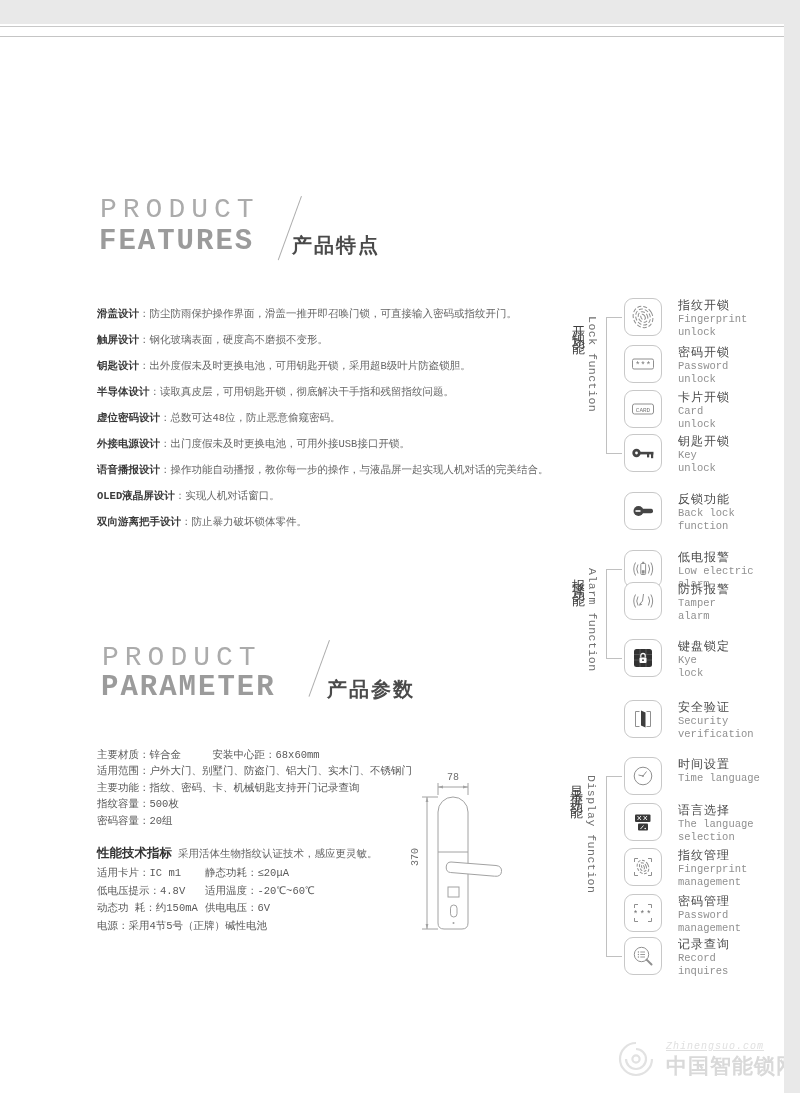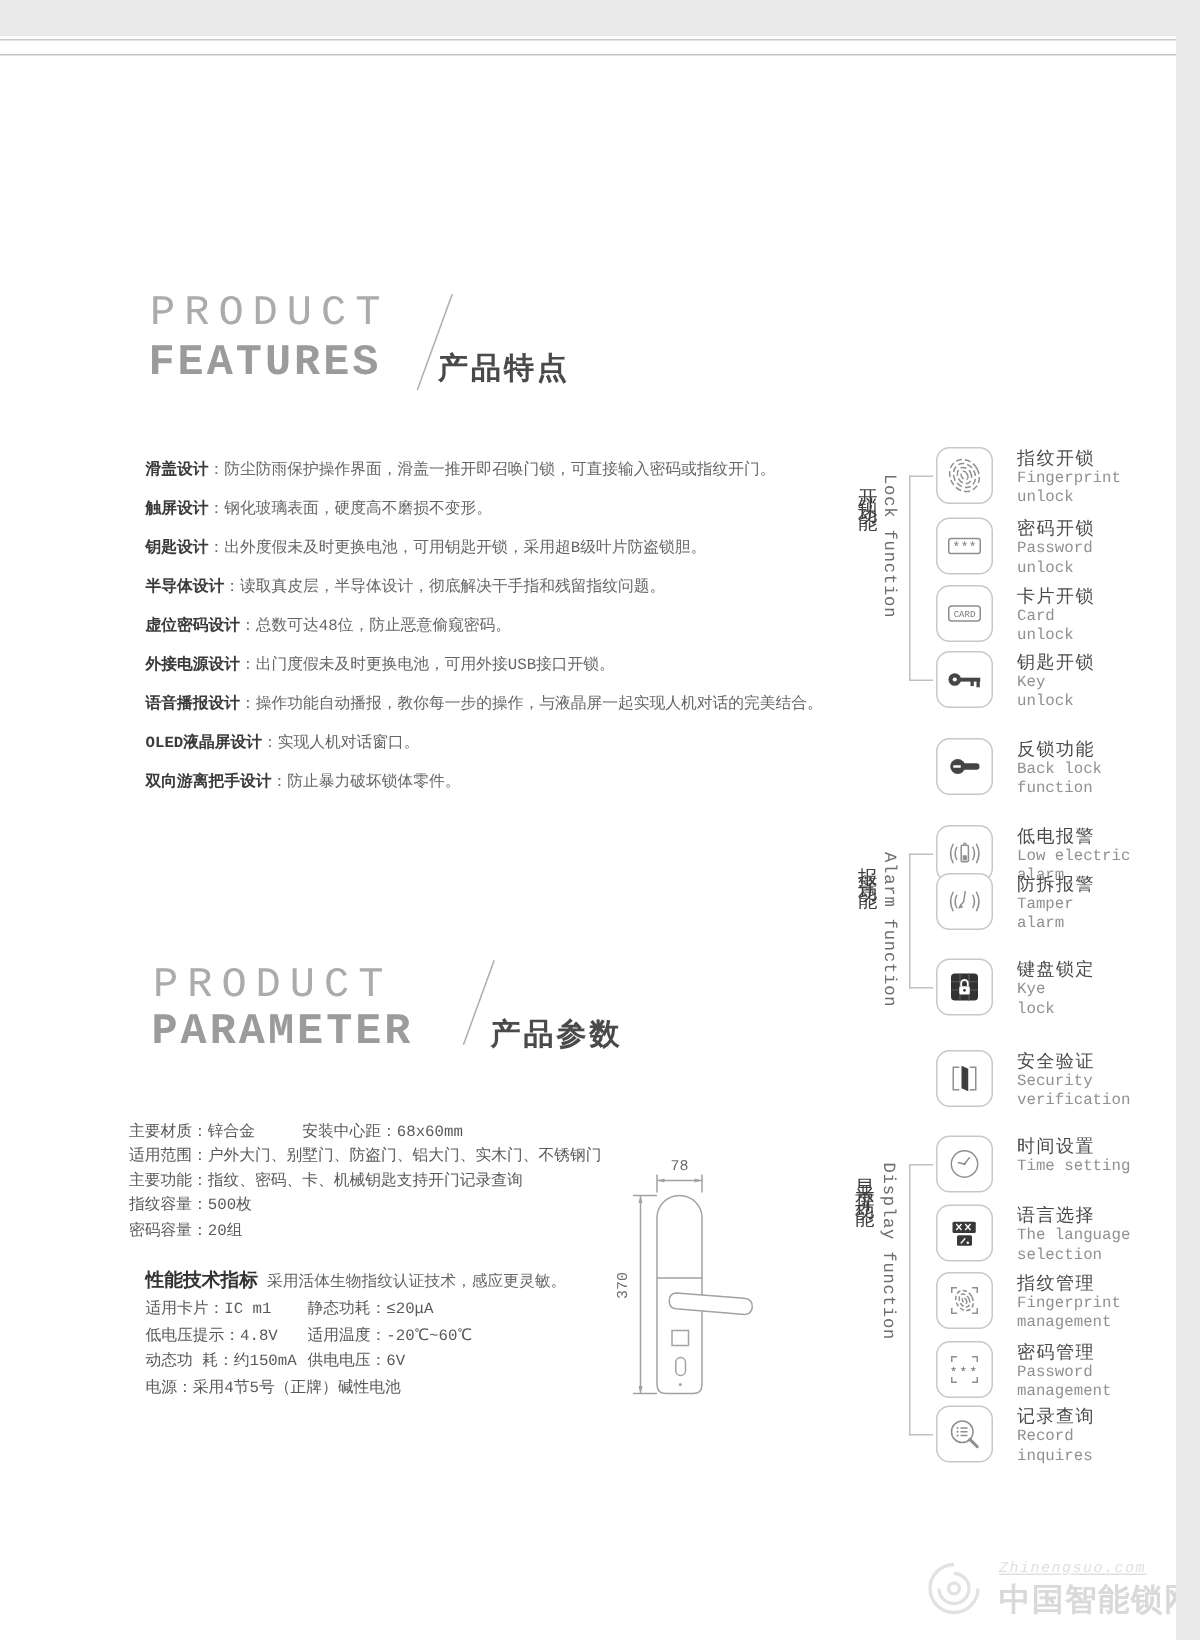--- a/index.html
+++ b/index.html
@@ -62,34 +62,34 @@
 
   <div class="abs t-product" style="left:100px;top:170px">PRODUCT</div>
   <div class="abs t-bold" style="left:99px;top:201px">FEATURES</div>
   <div class="slash" style="left:301px;top:172px;height:68px"></div>
   <div class="abs t-cn" style="left:292px;top:208px">产品特点</div>
 
   <div class="abs features" style="left:97px;top:277px">
     <div><b>滑盖设计</b><span>：防尘防雨保护操作界面，滑盖一推开即召唤门锁，可直接输入密码或指纹开门。</span></div>
     <div><b>触屏设计</b><span>：钢化玻璃表面，硬度高不磨损不变形。</span></div>
     <div><b>钥匙设计</b><span>：出外度假未及时更换电池，可用钥匙开锁，采用超B级叶片防盗锁胆。</span></div>
-    <div><b>半导体设计</b><span>：读取真皮层，半导体设计，彻底解决干手指和残留指纹问题。</span></div>
+    <div><b>半导体设计</b><span>：读取真皮层，可用钥匙开锁，彻底解决干手指和残留指纹问题。</span></div>
     <div><b>虚位密码设计</b><span>：总数可达48位，防止恶意偷窥密码。</span></div>
     <div><b>外接电源设计</b><span>：出门度假未及时更换电池，可用外接USB接口开锁。</span></div>
     <div><b>语音播报设计</b><span>：操作功能自动播报，教你每一步的操作，与液晶屏一起实现人机对话的完美结合。</span></div>
     <div><b>OLED液晶屏设计</b><span>：实现人机对话窗口。</span></div>
     <div><b>双向游离把手设计</b><span>：防止暴力破坏锁体零件。</span></div>
   </div>
 
   <div class="abs t-product" style="left:102px;top:618px">PRODUCT</div>
   <div class="abs t-bold" style="left:101px;top:647px">PARAMETER</div>
   <div class="slash" style="left:329px;top:616px;height:60px"></div>
   <div class="abs t-cn" style="left:327px;top:652px">产品参数</div>
 
-  <div class="abs params" style="left:86px;top:723px">
+  <div class="abs params" style="left:97px;top:723px">
     <div>主要材质：锌合金　　　安装中心距：68x60mm</div>
     <div>适用范围：户外大门、别墅门、防盗门、铝大门、实木门、不锈钢门</div>
     <div>主要功能：指纹、密码、卡、机械钥匙支持开门记录查询</div>
     <div>指纹容量：500枚</div>
     <div>密码容量：20组</div>
   </div>
 
   <div class="abs perf-title" style="left:97px;top:821px">
     <b>性能技术指标</b><span>采用活体生物指纹认证技术，感应更灵敏。</span>
   </div>
@@ -322,21 +322,21 @@
           <g stroke="#8f8f8f" fill="none">
         <circle cx="13" cy="13" r="8.8"></circle>
             <line x1="13" y1="13" x2="16.5" y2="8.5"></line>
             <line x1="13" y1="13" x2="8.5" y2="12"></line>
           </g>
         <circle cx="13" cy="13" r="0.9" fill="#8f8f8f"></circle>
         </svg>
     </div>
     <div>
       <div class="fn-cn">时间设置</div>
-      <div class="fn-en">Time setting</div>
+      <div class="fn-en">Time language</div>
       <div class="fn-en"></div>
     </div>
   </div>
 
   <div class="fn-row" style="top:779px">
     <div class="fn-icon">
       <svg width="26" height="26" viewBox="0 0 26 26">
           <rect x="5" y="5.5" width="15.5" height="7.5" rx="1" fill="#383838"></rect>
         <g stroke="#ffffff" stroke-width="0.9" fill="none">
             <path d="M7.5,7 l3.5,4 M11,7 l-3.5,4"></path>

